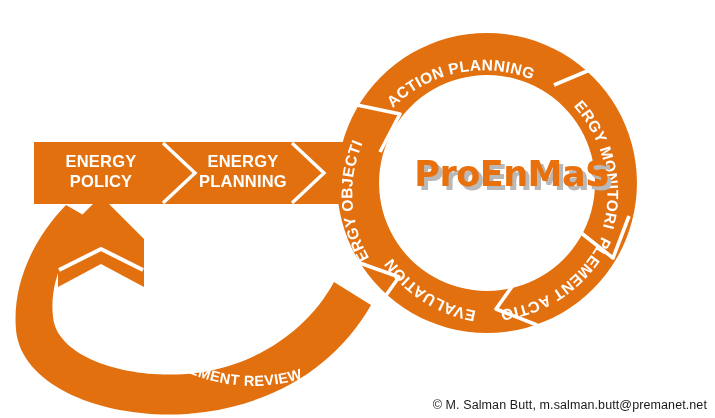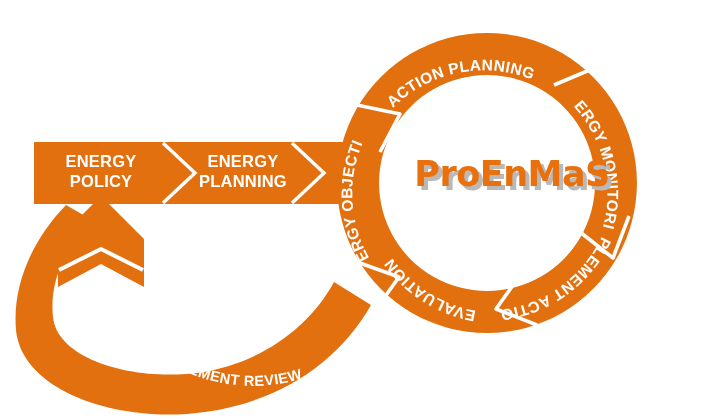--- a/index.html
+++ b/index.html
@@ -156,13 +156,14 @@
         <textPath href="#path-evaluation" startOffset="50%" text-anchor="middle">EVALUATION</textPath>
       </text>
     </g>
 
     <g>
       <text class="center-brand center-brand-shadow" x="516" y="190">ProEnMaS</text>
       <text class="center-brand center-brand-main" x="512" y="186">ProEnMaS</text>
     </g>
   </svg>
 
+  <div class="footer-credit">© M. Salman Butt, m.salman.butt@premanet.net</div>
 </div>
 
 </body></html>

